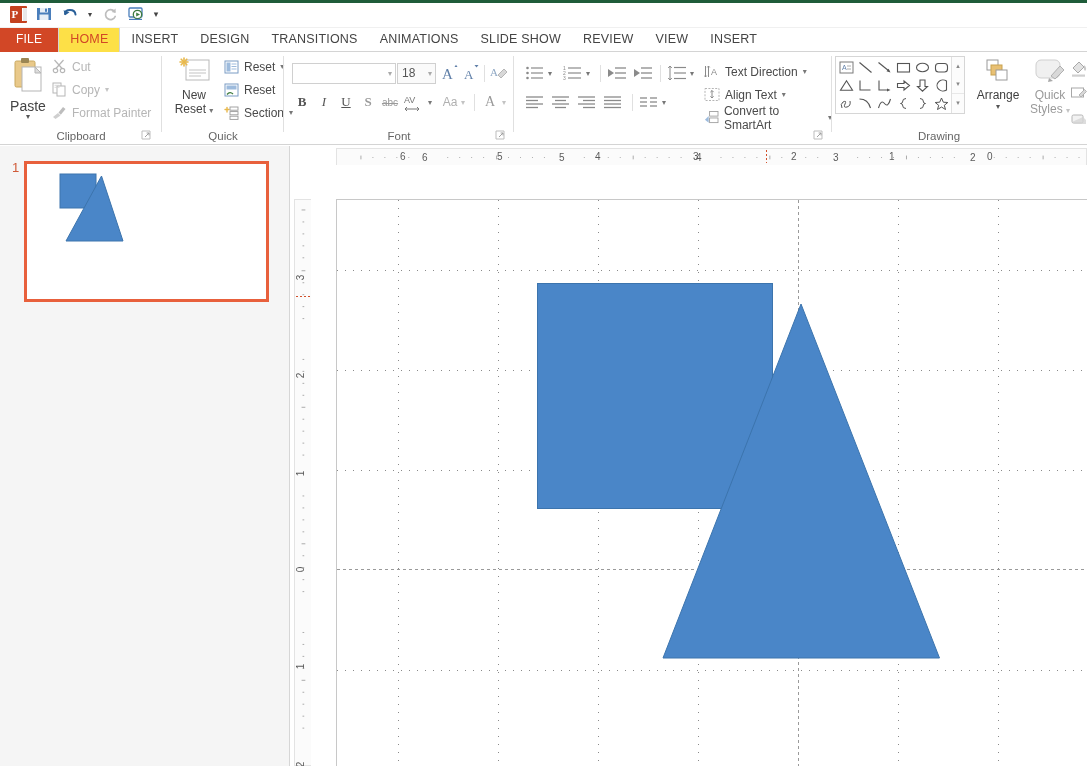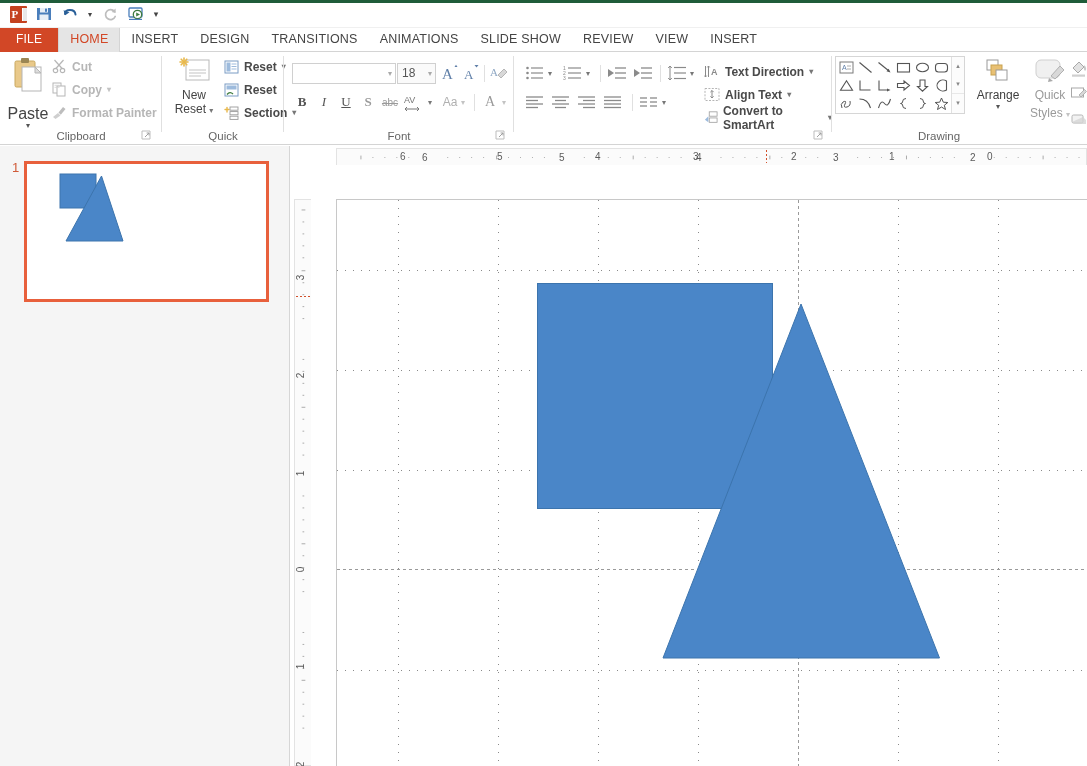--- a/index.html
+++ b/index.html
@@ -61,21 +61,21 @@
   .tab {
     position: relative; float: left; height: 24px; line-height: 23px;
     padding: 0 11px; font-size: 12.5px; color: #444;
     letter-spacing: .2px; cursor: default;
   }
   .tab.file {
     background: #d24726; color: #ffffff; padding: 0 16px; font-size: 12px;
   }
   .tab.active {
     color: #d24726;
-    background: #e5e5e5;
+    background: #fde047;
     border-left: 1px solid #d4d4d4;
     border-right: 1px solid #d4d4d4;
     border-bottom: 1px solid #ffffff;
     height: 25px;
   }
 
   
   .ribbon {
     position: absolute; left: 0; top: 52px; width: 1087px; height: 93px;
     background: #ffffff; border-bottom: 1px solid #d4d4d4;
@@ -91,25 +91,25 @@
   .dlg-launch {
     position: absolute; bottom: 3px; width: 11px; height: 11px;
     opacity: .55;
   }
 
   
   .paste-btn {
     position: absolute; left: 6px; top: 3px; width: 44px; height: 74px;
     text-align: center;
   }
-  .paste-label { font-size: 16px; color: #444; margin-top: 12px; }
+  .paste-label { font-size: 14px; color: #444; margin-top: 5px; }
   .paste-caret { font-size: 8px; color: #555; line-height: 6px; }
   .clip-item {
     position: absolute; height: 21px; display: flex; align-items: center; gap: 5px;
-    font-size: 12px; color: #b6b6b6; font-weight: bold;
+    font-size: 12px; color: #b6b6b6;
   }
   .caret { font-size: 8px; color: #777; }
   .caret.dim { color: #c3c3c3; }
 
   
   .fbox {
     position: absolute; height: 21px; border: 1px solid #d0d0d0; background: #fff;
     font-size: 12px; color: #555; line-height: 19px; padding-left: 4px;
   }
   .fbox .bcaret {
@@ -711,21 +711,21 @@
         <div style="font-size:8px;color:#555;line-height:7px;">▾</div>
       </div>
 
       <div style="position:absolute; left:193px; top:4px; width:50px; text-align:center;">
         <svg class="ic" style="margin:2px auto 0;" width="38" height="30" viewBox="0 0 38 30">
           <rect x="5" y="2" width="24" height="18" rx="5" fill="#f0f0f0" stroke="#cfcfcf" stroke-width="1"></rect>
           <path d="M20 18 L29 8 L33 12 L24 21 Z" fill="#d8d8d8" stroke="#b0b0b0" stroke-width="1"></path>
           <path d="M18 20 L22 23 L17 24 Z" fill="#a8a8a8"></path>
         </svg>
         <div style="font-size:12px;color:#9a9a9a;line-height:14px;">Quick</div>
-        <div style="font-size:12px;color:#9a9a9a;line-height:22px;">
+        <div style="font-size:12px;color:#9a9a9a;line-height:14px;">
           <span>Styles</span>
           <span class="caret dim">▾</span>
         </div>
       </div>
 
       <div style="position:absolute; left:238px; top:7px;">
         <svg class="ic" width="19" height="18" viewBox="0 0 19 18">
           <path d="M3 9 L9 3 L14 8 L8 14 Z" fill="#e2e2e2" stroke="#a8a8a8" stroke-width="1"></path>
           <path d="M14.5 6 Q17.5 10 15 12 Q13 10 14.5 6 Z" fill="#c8c8c8"></path>
           <rect x="2" y="15.5" width="13" height="2.2" fill="#cfcfcf"></rect>

